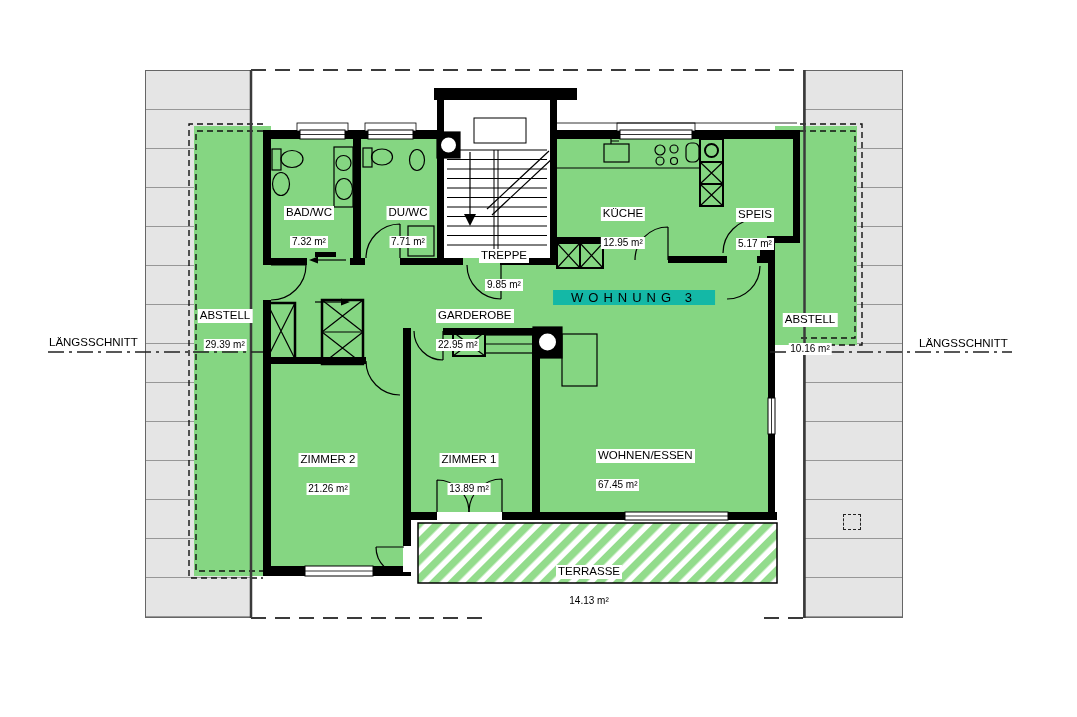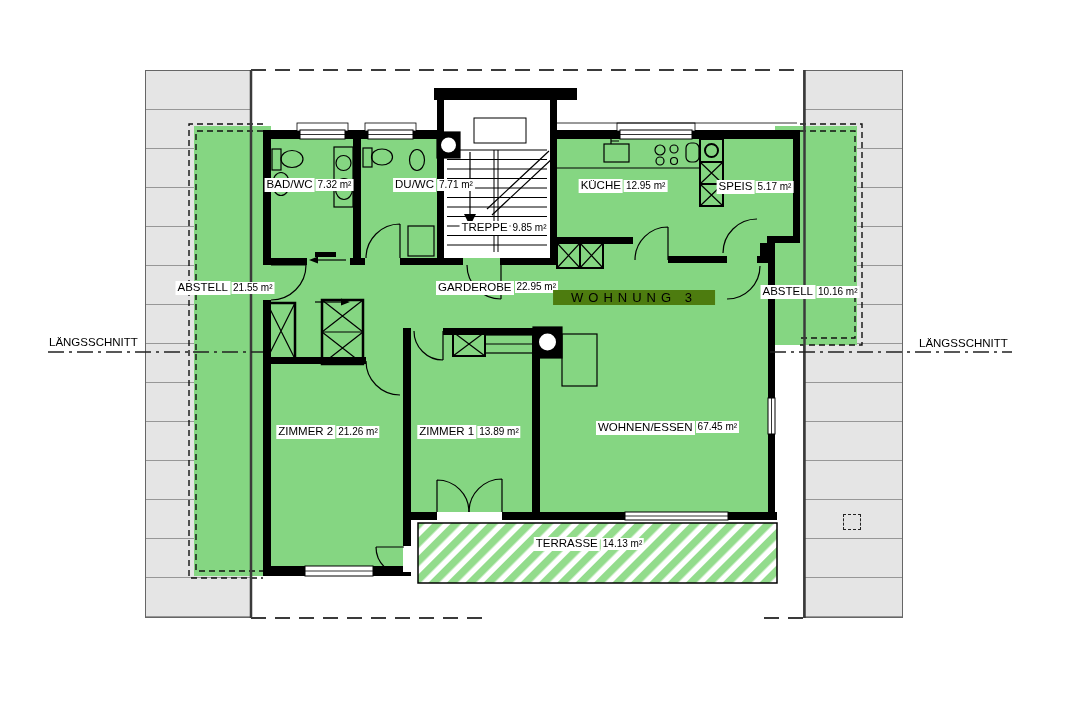--- a/index.html
+++ b/index.html
@@ -6,27 +6,27 @@
   .plan{position:relative;width:1077px;height:717px;background:#fff;overflow:hidden;
         font-family:"Liberation Sans", sans-serif;}
   .roof-band{position:absolute;box-sizing:border-box;
      background:repeating-linear-gradient(to bottom, var(--roof_fill) 0 38px, var(--roof_line) 38px 39px);
      border:1px solid #666;}
   #band-left{left:145px;top:70px;width:106px;height:548px;}
   #band-right{left:803px;top:70px;width:100px;height:548px;}
   .dash-marker{position:absolute;left:843px;top:514px;width:16px;height:14px;
      border:1.5px dashed #222;background:transparent;}
   svg.draw{position:absolute;left:0;top:0;z-index:2;}
-  .lbl{position:absolute;display:flex;flex-direction:row;align-items:center;gap:1px;
-       transform:translateX(-50%);z-index:5;}
+  .lbl{position:absolute;display:flex;flex-direction:column;align-items:center;gap:16px;
+       transform:translateX(-50%);z-index:5;margin-top:28px;}
   .lbl.la{transform:none;align-items:flex-start;}
   .lbl span{background:#fff;padding:0 2px;font-size:11.5px;line-height:1.2;color:#000;white-space:nowrap;}
   .lbl span.a{font-size:10px;}
   .wohnung{position:absolute;z-index:5;transform:translateX(-50%);
-     font-size:13px;letter-spacing:5px;background:#4d7c0f;padding:0 18px;color:#000;white-space:nowrap;}
+     font-size:13px;letter-spacing:5px;background:#14b8a6;padding:0 18px;color:#000;white-space:nowrap;}
   .section-lbl{position:absolute;z-index:5;font-size:11.5px;color:#000;white-space:nowrap;}
 </style>
 </head>
 <body>
 
 <div class="plan">
 
   <div class="roof-band" id="band-left"></div>
   <div class="roof-band" id="band-right"></div>
   <div class="dash-marker"></div>
@@ -229,39 +229,39 @@
       <line x1="764" y1="618" x2="803" y2="618" stroke="#3a3a3a" stroke-width="2" stroke-dasharray="15 9"></line>
       <line x1="48" y1="352" x2="263" y2="352" stroke="#222" stroke-width="1.3" stroke-dasharray="16 5 3 5"></line>
       <line x1="770" y1="352" x2="1012" y2="352" stroke="#222" stroke-width="1.3" stroke-dasharray="16 5 3 5"></line>
     </g>
   </svg>
 
   <div class="lbl" style="left:309px;top:178px">
     <span>BAD/WC</span>
       <span class="a">7.32 m²</span>
   </div>
-  <div class="lbl" style="left:434px;top:178px">
+  <div class="lbl" style="left:408px;top:178px">
     <span>DU/WC</span>
       <span class="a">7.71 m²</span>
   </div>
   <div class="lbl" style="left:504px;top:221px">
     <span>TREPPE</span>
       <span class="a">9.85 m²</span>
   </div>
   <div class="lbl" style="left:623px;top:179px">
     <span>KÜCHE</span>
       <span class="a">12.95 m²</span>
   </div>
   <div class="lbl" style="left:755px;top:180px">
     <span>SPEIS</span>
       <span class="a">5.17 m²</span>
   </div>
   <div class="lbl" style="left:225px;top:281px">
     <span>ABSTELL</span>
-      <span class="a">21.55 m²</span>
+      <span class="a">29.39 m²</span>
   </div>
   <div class="lbl la" style="left:436px;top:281px">
     <span>GARDEROBE</span>
       <span class="a">22.95 m²</span>
   </div>
   <div class="lbl" style="left:810px;top:285px">
     <span>ABSTELL</span>
       <span class="a">10.16 m²</span>
   </div>
   <div class="lbl" style="left:328px;top:425px">

